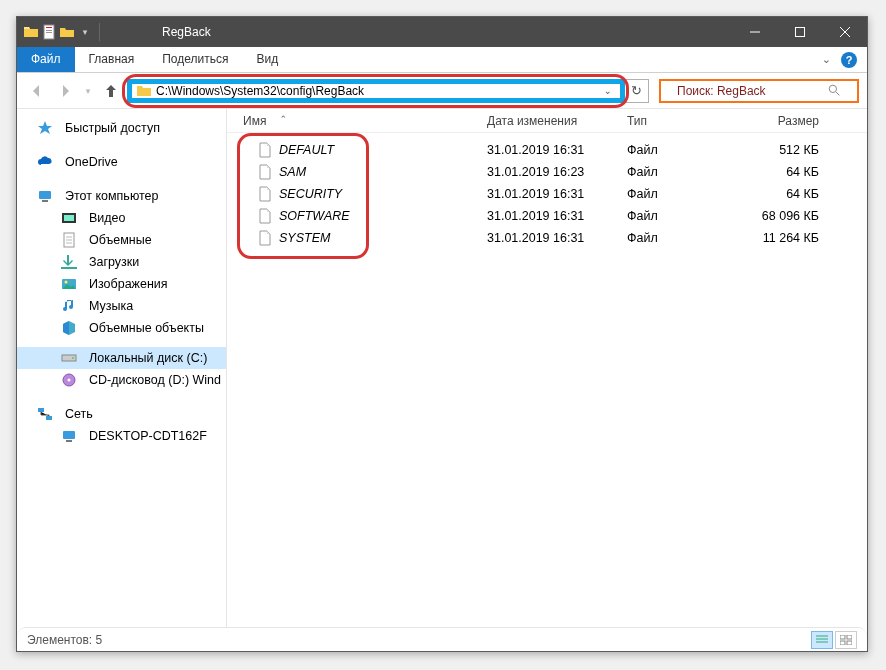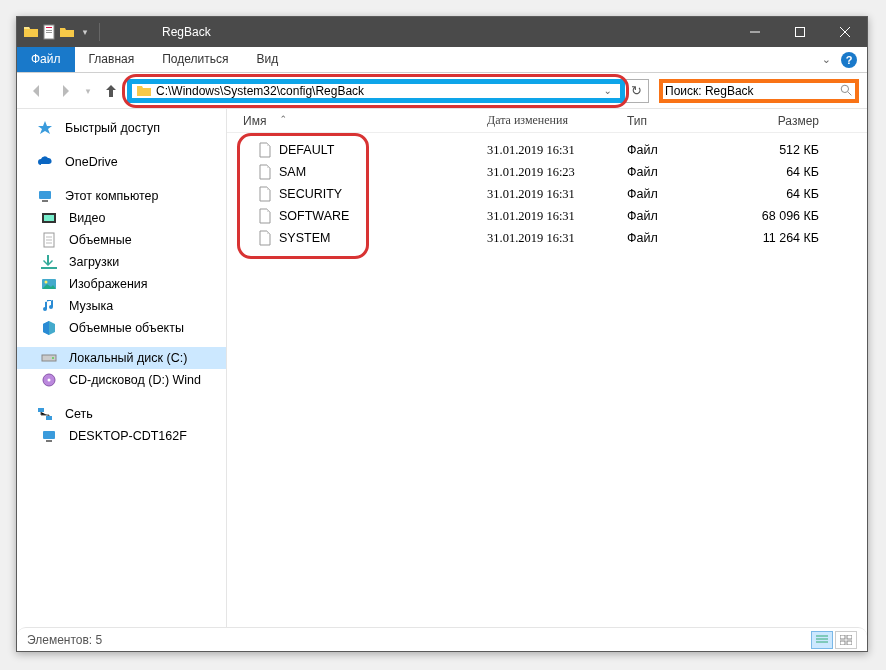--- a/index.html
+++ b/index.html
@@ -22,39 +22,39 @@
 .navbar { height: 36px; display: flex; align-items: center; padding: 0 8px; gap: 4px; border-bottom: 1px solid #e5e5e5; }
 .navbtn { width: 24px; height: 24px; display: flex; align-items: center; justify-content: center; color: #666; }
 .navbtn.disabled { color: #bbb; }
 .addrwrap { flex: 1; position: relative; display: flex; align-items: center; }
 .addrbox { flex: 1; height: 24px; border: 5px solid #0ea5e9; display: flex; align-items: center; font-size: 12px; padding: 0 4px; background: #fff; position: relative; }
 .addrbox .foldicon { width: 16px; height: 16px; margin-right: 4px; flex-shrink: 0; }
 .addrbox .path { flex: 1; white-space: nowrap; overflow: hidden; color: #000; }
 .addrbox .dd { color: #666; font-size: 10px; padding: 0 4px; }
 .refresh { width: 24px; height: 24px; border: 1px solid #b0b0b0; border-left: none; display: flex; align-items: center; justify-content: center; font-size: 13px; color: #555; background: #fff; }
 .highlight-addr { position: absolute; border: 3px solid #d83333; border-radius: 14px; pointer-events: none; top: -5px; left: -5px; right: 20px; bottom: -5px; }
-.searchbox { width: 200px; height: 24px; border: 4px solid #f97316; display: flex; align-items: center; font-size: 12px; padding: 0 2px; color: #000000; margin-left: 6px; background: #fff; }
+.searchbox { width: 200px; height: 24px; border: 2px solid #f97316; display: flex; align-items: center; font-size: 12px; padding: 0 16px; color: #7f1d1d; margin-left: 6px; background: #fff; }
 .searchbox span { flex: 1; }
 .body { flex: 1; display: flex; overflow: hidden; }
 .sidebar { width: 210px; border-right: 1px solid #e5e5e5; padding: 8px 0; font-size: 12.5px; overflow-y: auto; }
 .tree-item { display: flex; align-items: center; height: 22px; padding-left: 20px; gap: 12px; color: #000; }
-.tree-item.l2 { padding-left: 24px; }
+.tree-item.l2 { padding-left: 44px; }
 .tree-item.selected { background: #cce8ff; margin-top: 8px; }
 .tree-item .ic { width: 16px; height: 16px; display: flex; align-items: center; justify-content: center; flex-shrink: 0; }
 .tree-spacer { height: 12px; }
 .content { flex: 1; display: flex; flex-direction: column; position: relative; }
 .colheaders { height: 24px; display: flex; align-items: center; font-size: 12px; color: #444; border-bottom: 1px solid #eee; }
 .col-name { width: 260px; padding-left: 16px; display: flex; align-items: flex-start; gap: 13px; }
-.col-date { width: 140px; font-family: Liberation Serif, serif; }
+.col-date { width: 140px; }
 .col-type { width: 110px; }
 .col-size { width: 100px; text-align: right; padding-right: 18px; }
 .sorticon { font-size: 9px; color: #666; }
 .filelist { position: relative; padding-top: 6px; }
 .row { display: flex; align-items: center; height: 22px; font-size: 12.5px; color: #000; }
-.row .col-name { display: flex; align-items: center; gap: 6px; padding-left: 30px; }
+.row .col-name { display: flex; align-items: center; gap: 6px; padding-left: 30px; font-style: italic; }
 .row .fic { width: 16px; height: 16px; flex-shrink: 0; }
 .row .col-size { text-align: right; padding-right: 18px; }
 .highlight-files { position: absolute; border: 3px solid #d83333; border-radius: 14px; pointer-events: none; left: 10px; top: 0px; width: 132px; height: 126px; }
 .statusbar { height: 24px; border-top: 1px solid #e5e5e5; display: flex; align-items: center; font-size: 12px; color: #555; padding: 0 10px; border-radius: 9px; }
 .statusbar .views { margin-left: auto; display: flex; gap: 2px; }
 .statusbar .vbtn { width: 22px; height: 18px; border: 1px solid #ccc; display: flex; align-items: center; justify-content: center; }
 .statusbar .vbtn.active { background: #cce8ff; border-color: #7ab8e8; }
 svg { display: block; }
 </style>
 </head>

